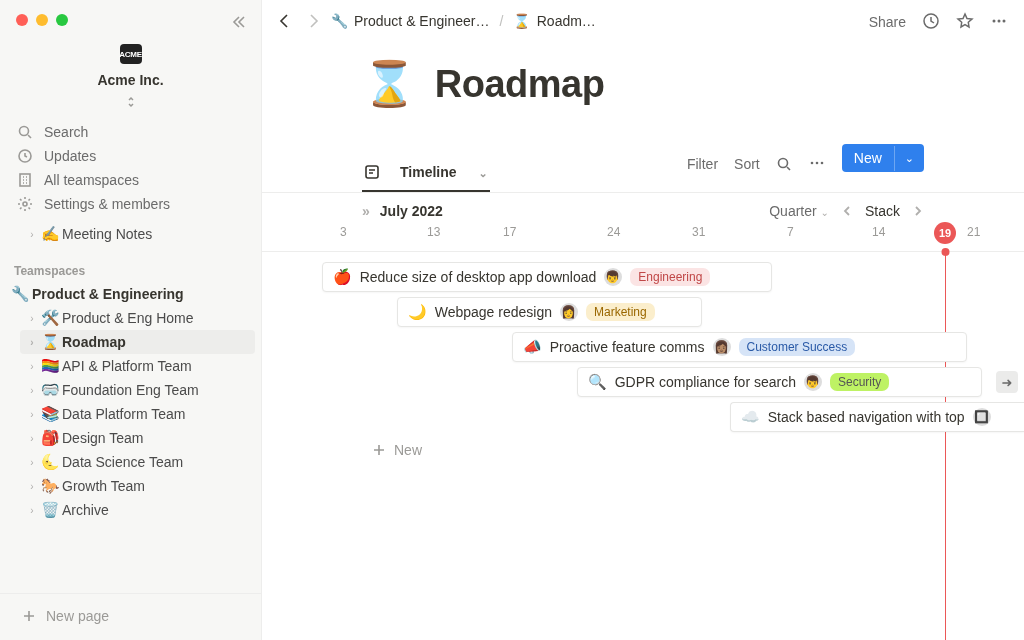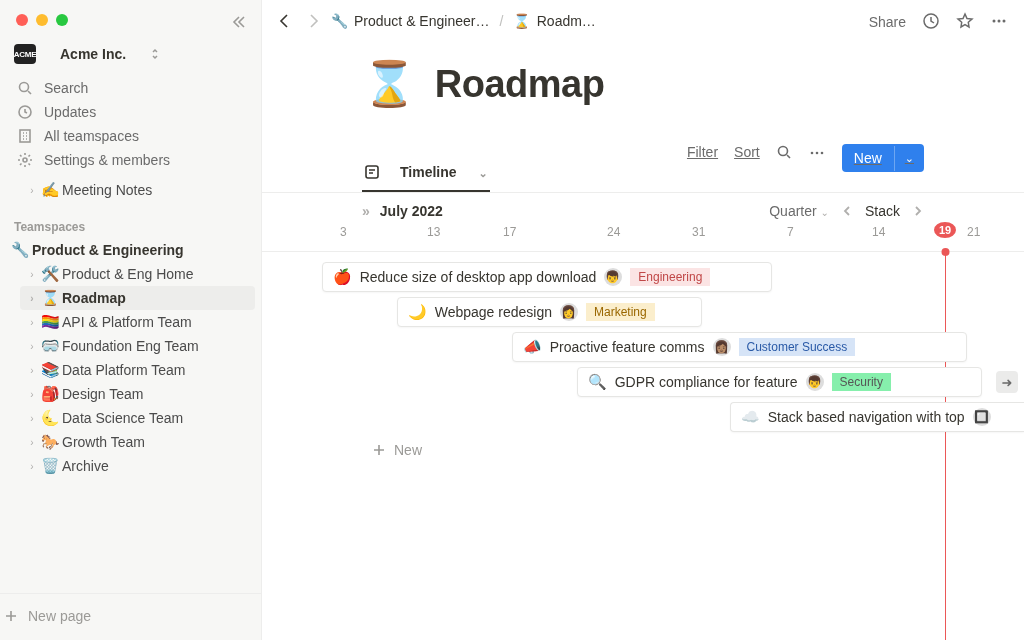--- a/index.html
+++ b/index.html
@@ -4,72 +4,72 @@
 <style>
   * { box-sizing: border-box; margin: 0; padding: 0; }
   body { font-family: -apple-system, BlinkMacSystemFont, "Segoe UI", Helvetica, Arial, sans-serif; font-size: 14px; color: #37352f; background: #fff; width: 1024px; height: 640px; overflow: hidden; display: flex; }
   .sidebar { width: 262px; background: #f7f7f5; border-right: 1px solid #ededec; display: flex; flex-direction: column; position: relative; }
   .traffic { display: flex; gap: 8px; padding: 14px 0 0 16px; }
   .dot { width: 12px; height: 12px; border-radius: 50%; }
   .dot.red { background: #ff5f57; }
   .dot.yellow { background: #febc2e; }
   .dot.green { background: #28c840; }
   .collapse { position: absolute; top: 14px; right: 14px; color: #9b9a97; }
-  .workspace { display: flex; align-items: center; gap: 24px; padding: 18px 14px 10px; font-weight: 600; cursor: pointer; }
+  .workspace { display: flex; align-items: center; gap: 8px; padding: 18px 26px 10px; font-weight: 600; cursor: pointer; flex-direction: column; }
   .ws-badge { width: 22px; height: 20px; background: #222; color: #fff; font-size: 8px; font-weight: 700; border-radius: 4px; display: flex; align-items: center; justify-content: center; letter-spacing: -0.3px; }
   .ws-chevrons { color: #9b9a97; font-size: 11px; }
   .nav-top { padding: 2px 6px 10px; }
   .nav-item { display: flex; align-items: center; gap: 10px; padding: 4px 10px; color: #6b6b6b; border-radius: 4px; cursor: pointer; font-weight: 500; }
   .nav-icon { width: 18px; display: flex; justify-content: center; color: #9b9a97; }
   .section-label { font-size: 12px; color: #9b9a97; font-weight: 600; padding: 8px 14px 4px; }
   .tree { padding: 0 6px; }
   .tree-row { display: flex; align-items: center; cursor: pointer; border-radius: 4px; padding: 3px 4px; font-weight: 500; color: #4b4b4b; }
   .tree-row.teamspace { font-weight: 600; color: #37352f; }
   .tree-row.active { background: #ededeb; font-weight: 700; color: #37352f; }
   .tw { width: 16px; color: #b0afad; font-size: 10px; text-align: center; }
   .tree-emoji { width: 22px; text-align: center; font-size: 15px; }
   .tree-row.child { margin-left: 14px; }
-  .new-page { margin-top: auto; padding: 14px 4px 16px; display: flex; align-items: center; gap: 10px; color: #9b9a97; font-weight: 500; cursor: pointer; border-top: 1px solid #ededec; }
+  .new-page { margin-top: auto; padding: 14px 22px 16px; display: flex; align-items: center; gap: 10px; color: #9b9a97; font-weight: 500; cursor: pointer; border-top: 1px solid #ededec; }
   .main { flex: 1; display: flex; flex-direction: column; position: relative; }
   .topbar { display: flex; align-items: center; padding: 12px 16px 10px 14px; gap: 10px; }
   .histnav { display: flex; gap: 10px; color: #9b9a97; }
   .crumb { display: flex; align-items: center; gap: 6px; color: #37352f; }
   .crumb-sep { color: #c0c0be; margin: 0 4px; }
   .crumb-emoji { font-size: 14px; }
   .crumb-icon { width: 16px; height: 16px; display: inline-flex; align-items: center; justify-content: center; }
   .top-actions { margin-left: auto; display: flex; align-items: flex-end; gap: 16px; color: #6b6b6b; }
   .page-head { padding: 18px 100px 10px; }
   .title-row { display: flex; align-items: center; gap: 18px; }
   .title-emoji { font-size: 44px; }
   .title { font-size: 38px; font-weight: 700; letter-spacing: -0.5px; }
   .view-bar { display: flex; align-items: center; padding: 10px 100px 0; border-bottom: 1px solid #ededec; }
   .view-tab { display: flex; align-items: flex-end; gap: 20px; font-weight: 600; padding: 6px 2px 10px; border-bottom: 2px solid #37352f; margin-top: 28px; }
   .view-chev { color: #9b9a97; font-size: 11px; margin-left: 2px; }
-  .view-actions { margin-left: auto; display: flex; align-items: flex-start; gap: 16px; color: #6b6b6b; padding-bottom: 6px; text-decoration: underline; }
+  .view-actions { margin-left: auto; display: flex; align-items: flex-end; gap: 16px; color: #6b6b6b; padding-bottom: 6px; }
   .btn-new { background: #2f80ed; color: #fff; display: flex; align-items: center; border-radius: 4px; overflow: hidden; font-weight: 500; }
   .btn-new .lbl { padding: 6px 12px; }
   .btn-new .dd { padding: 6px 10px; border-left: 1px solid rgba(255,255,255,0.3); font-size: 11px; }
   .tl-header { display: flex; align-items: center; padding: 10px 100px 0; color: #6b6b6b; }
   .tl-month { display: flex; align-items: center; gap: 10px; font-weight: 600; color: #37352f; }
   .tl-month .arrows { color: #b0afad; }
   .tl-right { margin-left: auto; display: flex; align-items: center; gap: 12px; }
-  .today-badge { width: 22px; height: 16px; background: #eb5757; color: #fff; border-radius: 50%; font-size: 11px; font-weight: 700; display: flex; align-items: center; justify-content: center; }
+  .today-badge { width: 22px; height: 22px; background: #eb5757; color: #fff; border-radius: 50%; font-size: 11px; font-weight: 700; display: flex; align-items: center; justify-content: center; }
   .tl-dates { position: relative; height: 22px; margin: 6px 0 0 0; color: #9b9a97; font-size: 12px; }
   .tl-dates span { position: absolute; top: 0; }
   .tl-canvas { position: relative; flex: 1; border-top: 1px solid #ededec; margin-top: 4px; }
   .now-line { position: absolute; top: 0; bottom: 0; width: 1px; background: #eb5757; }
   .now-dot { position: absolute; width: 8px; height: 8px; background: #eb5757; border-radius: 50%; transform: translate(-3.5px,-4px); }
   .bar { position: absolute; height: 30px; background: #fff; border: 1px solid #e6e6e4; border-radius: 4px; box-shadow: 0 1px 2px rgba(0,0,0,0.04); display: flex; align-items: center; gap: 8px; padding: 0 10px; font-weight: 500; white-space: nowrap; }
   .bar .e { font-size: 15px; }
   .bar .avatar { width: 18px; height: 18px; border-radius: 50%; background: #ddd; font-size: 12px; display: flex; align-items: center; justify-content: center; }
-  .tag { font-size: 12px; padding: 2px 8px; border-radius: 0; font-weight: 400; }
+  .tag { font-size: 12px; padding: 2px 8px; border-radius: 7px; font-weight: 400; }
   .tag.eng { background: #fbe4e4; color: #c04747; }
   .tag.mkt { background: #fbeecc; color: #9a6700; }
   .tag.cs  { background: #d6e4f7; color: #2a5aa7; }
-  .tag.sec { background: #86efac; color: #555; }
+  .tag.sec { background: #bef264; color: #555; }
   .go-arrow { position: absolute; width: 22px; height: 22px; border-radius: 4px; background: #ebebea; color: #6b6b6b; display: flex; align-items: center; justify-content: center; font-size: 13px; }
   .newrow { position: absolute; display: flex; align-items: center; gap: 8px; color: #9b9a97; font-weight: 400; cursor: pointer; }
   svg { display: block; }
 </style>
 </head>
 <body>
 
 <div class="sidebar">
   <div class="traffic">
     <div class="dot red"></div>
@@ -338,21 +338,21 @@
 
     <div class="bar" style="left:250px;top:80px;width:455px">
       <span class="e">📣</span>
       <span>Proactive feature comms</span>
       <span class="avatar">👩🏽</span>
       <span class="tag cs">Customer Success</span>
     </div>
 
     <div class="bar" style="left:315px;top:115px;width:405px">
       <span class="e">🔍</span>
-      <span>GDPR compliance for feature</span>
+      <span>GDPR compliance for search</span>
       <span class="avatar">👦</span>
       <span class="tag sec">Security</span>
     </div>
     <div class="go-arrow" style="left:734px;top:119px">➜</div>
 
     <div class="bar" style="left:468px;top:150px;right:0;border-right:none;border-radius:4px 0 0 4px">
       <span class="e">☁️</span>
       <span>Stack based navigation with top</span>
       <span class="avatar">🔲</span>
     </div>

